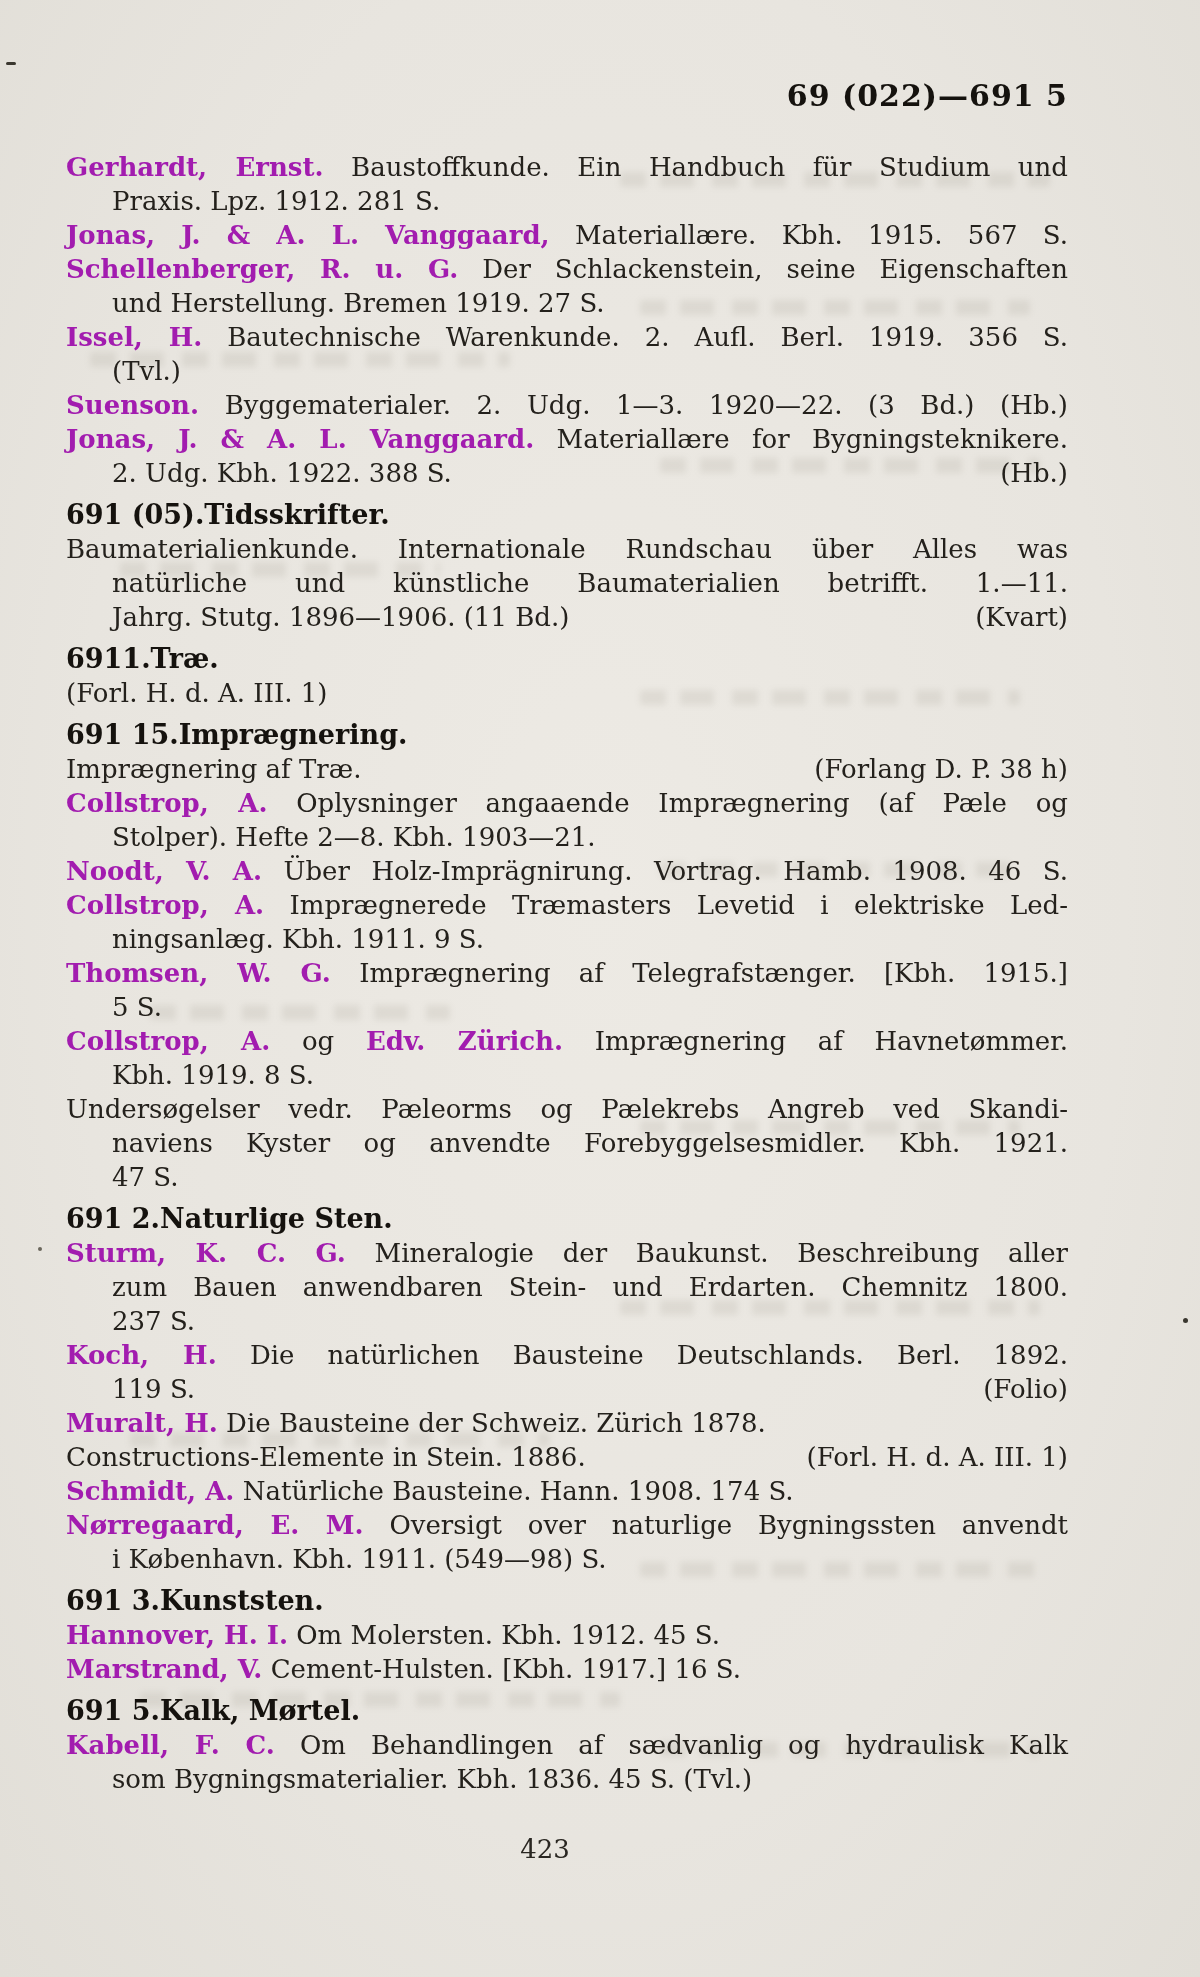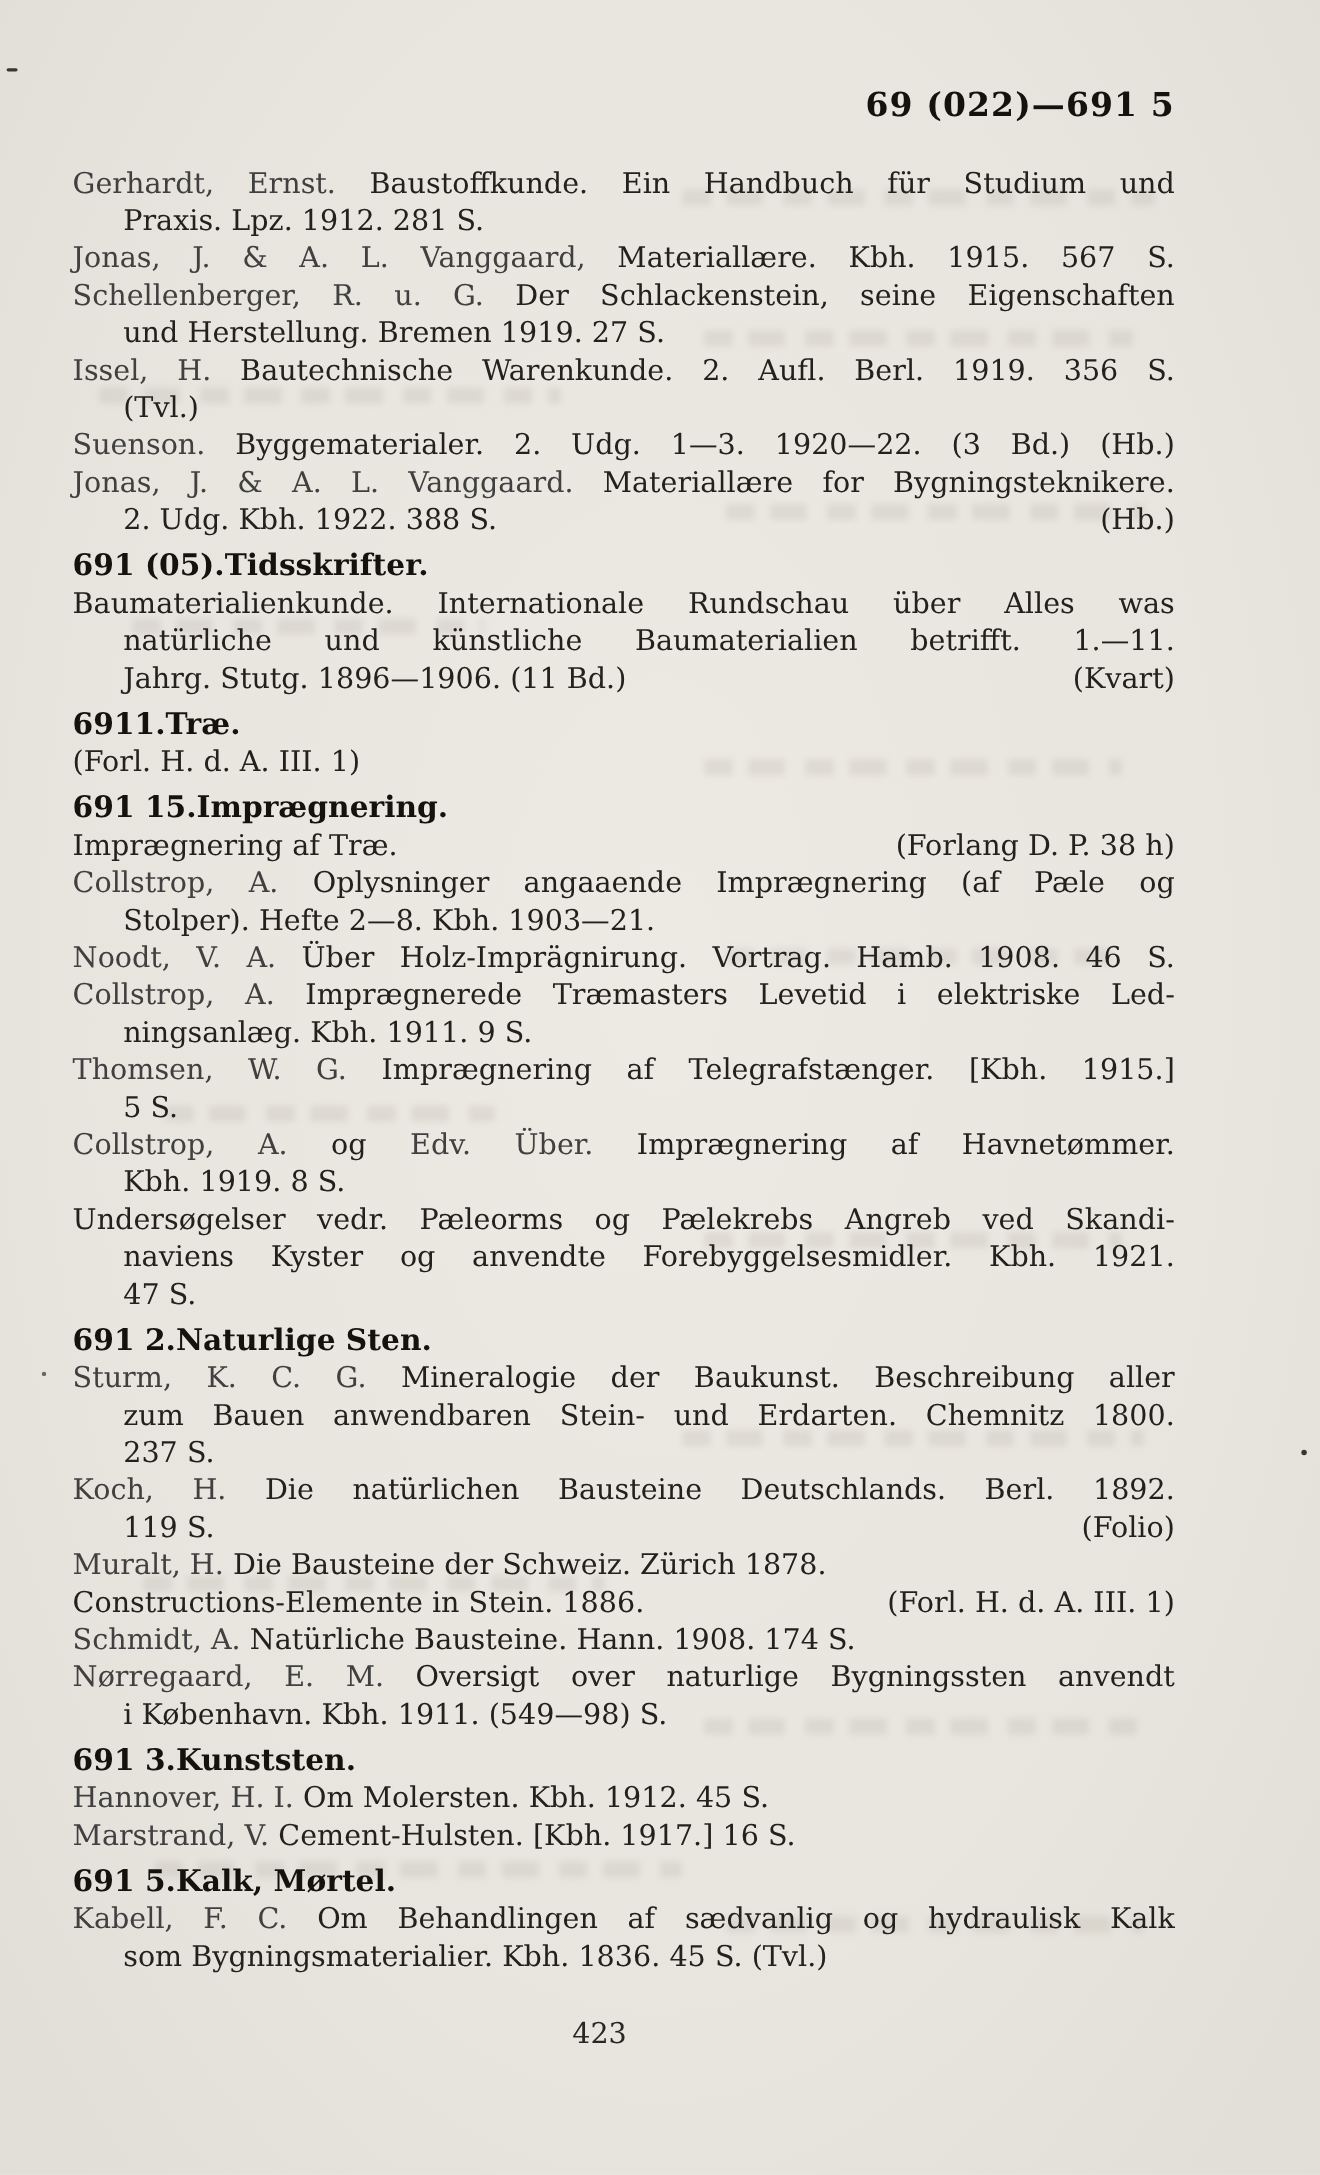--- a/index.html
+++ b/index.html
@@ -14,21 +14,21 @@
   .header-code{
     position:absolute;top:78px;left:66px;width:1002px;
     text-align:right;font-weight:bold;font-size:30px;letter-spacing:1px;color:#15120e;
   }
   .content{
     position:absolute;top:150px;left:66px;width:1002px;
     font-size:26px;
   }
   .row{line-height:34px;}
   .line{white-space:normal;}
-  .line .author{font-weight:normal;color:#404040;}
+  .line .author{font-weight:bold;color:#a21caf;}
   .indent{padding-left:46px;}
   .full{text-align:justify;text-align-last:justify;}
   .split{display:flex;justify-content:space-between;gap:20px;}
   .split .right{text-align:right;white-space:nowrap;}
   .heading{
     display:flex;
     font-weight:bold;font-size:27px;color:#15120e;margin-top:8px;
   }
   .page-number{
     position:absolute;top:1834px;left:0;width:1090px;
@@ -133,21 +133,21 @@
       </div>
       <div>
         <div class="row line full"><span class="left"><span class="author">Collstrop, A.</span><span> Imprægnerede Træmasters Levetid i elektriske Led-</span></span></div>
         <div class="row line indent"><span class="left"><span>ningsanlæg. Kbh. 1911. 9 S.</span></span></div>
       </div>
       <div>
         <div class="row line full"><span class="left"><span class="author">Thomsen, W. G.</span><span> Imprægnering af Telegrafstænger. [Kbh. 1915.]</span></span></div>
         <div class="row line indent"><span class="left"><span>5 S.</span></span></div>
       </div>
       <div>
-        <div class="row line full"><span class="left"><span class="author">Collstrop, A.</span><span> og </span><span class="author">Edv. Über.</span><span> Imprægnering af Havnetømmer.</span></span></div>
+        <div class="row line full"><span class="left"><span class="author">Collstrop, A.</span><span> og </span><span class="author">Edv. Zürich.</span><span> Imprægnering af Havnetømmer.</span></span></div>
         <div class="row line indent"><span class="left"><span>Kbh. 1919. 8 S.</span></span></div>
       </div>
       <div>
         <div class="row line full"><span class="left"><span>Undersøgelser vedr. Pæleorms og Pælekrebs Angreb ved Skandi-</span></span></div>
         <div class="row line indent full"><span class="left"><span>naviens Kyster og anvendte Forebyggelsesmidler. Kbh. 1921.</span></span></div>
         <div class="row line indent"><span class="left"><span>47 S.</span></span></div>
       </div>
       <div class="row heading">
         <span>691 2.</span>
         <span>Naturlige Sten.</span>

